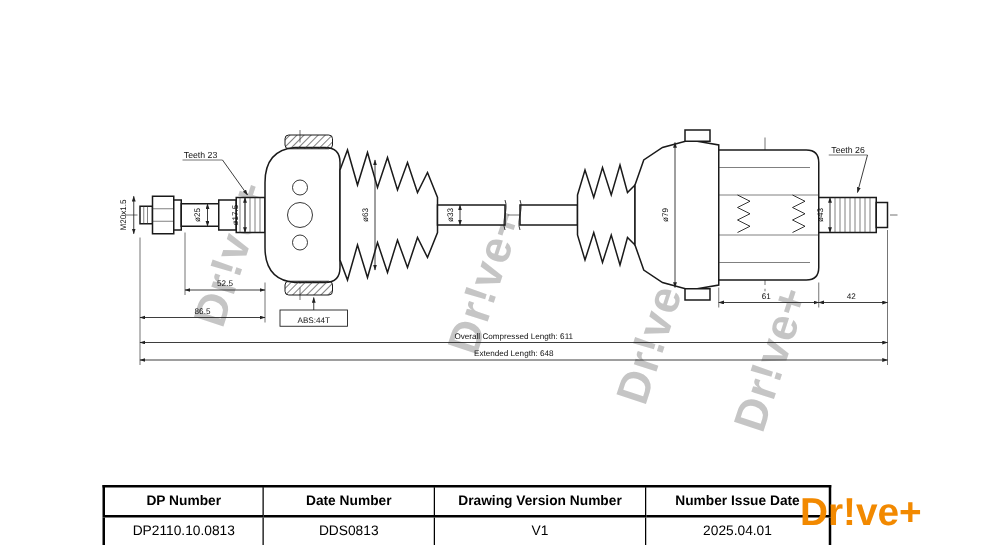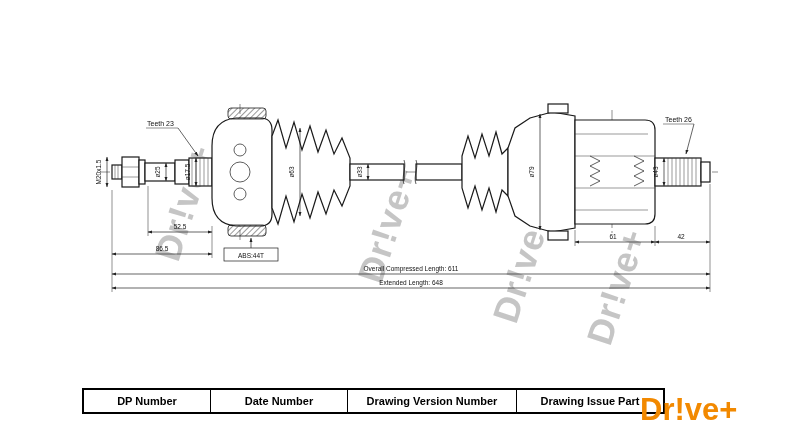--- a/index.html
+++ b/index.html
@@ -207,20 +207,26 @@
       <text class="dimS" text-anchor="middle" x="411" y="285">Extended Length: 648</text>
     </g>
   </svg>
 
   <table class="spec">
     <tbody>
         <tr class="hdr">
       <td class="c1">DP Number</td>
       <td class="c2">Date Number</td>
       <td class="c3">Drawing Version Number</td>
-      <td class="c4">Drawing Issue Part</td>
+      <td class="c4">Number Issue Date</td>
+    </tr>
+    <tr>
+      <td class="c1">DP2110.10.0813</td>
+      <td class="c2">DDS0813</td>
+      <td class="c3">V1</td>
+      <td class="c4">2025.04.01</td>
     </tr>
   </tbody>
     </table>
 
   <div class="logo">Dr!ve+</div>
 
 </div>
 
 </body></html>

